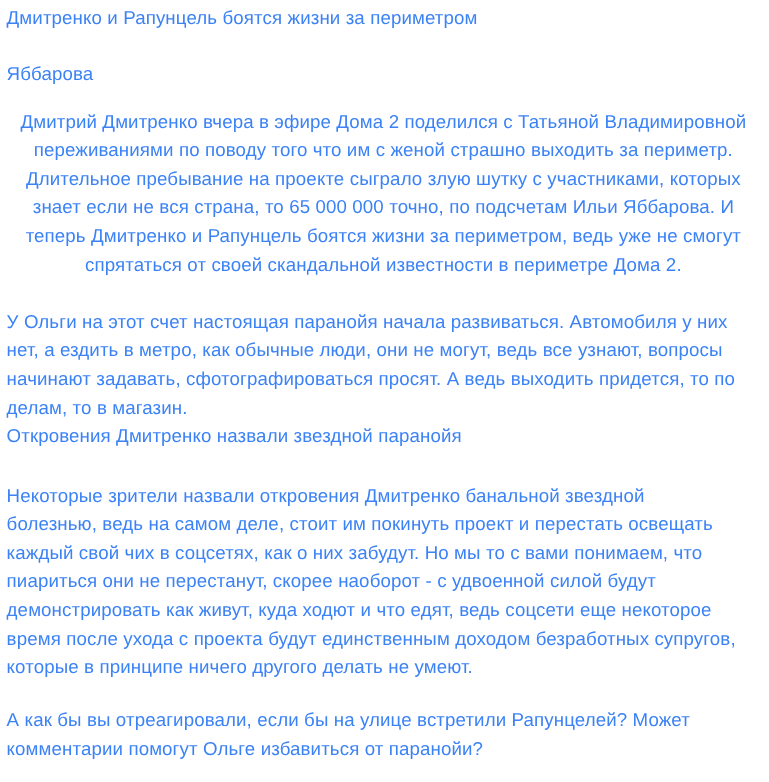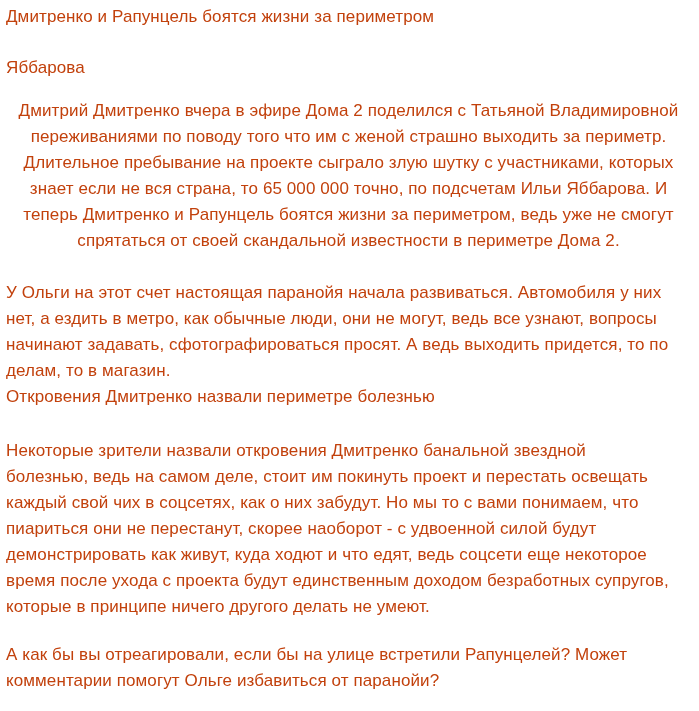--- a/index.html
+++ b/index.html
@@ -14,21 +14,21 @@
     }
     .page {
       box-sizing: border-box;
       width: 699px;
       height: 711px;
       padding: 4px 8px 0 6px;
       font-family: "Liberation Sans", sans-serif;
       font-size: 17px;
       line-height: 26px;
       font-weight: 400;
-      color: #c2410c;
+      color: #3b82f6;
       letter-spacing: 0.1px;
     }
     .block {
       margin: 0;
       padding: 0;
       white-space: pre-line; 
       font-size: 17px;
       font-weight: 400;
     }
     .b-title    { margin-bottom: 25px; }
@@ -52,21 +52,21 @@
 Длительное пребывание на проекте сыграло злую шутку с участниками, которых
 знает если не вся страна, то 65 000 000 точно, по подсчетам Ильи Яббарова. И
 теперь Дмитренко и Рапунцель боятся жизни за периметром, ведь уже не смогут
 спрятаться от своей скандальной известности в периметре Дома 2.</p>
 
   <p class="block b-p2">У Ольги на этот счет настоящая паранойя начала развиваться. Автомобиля у них
 нет, а ездить в метро, как обычные люди, они не могут, ведь все узнают, вопросы
 начинают задавать, сфотографироваться просят. А ведь выходить придется, то по
 делам, то в магазин.</p>
 
-  <h2 class="block b-subhead">Откровения Дмитренко назвали периметре болезнью</h2>
+  <h2 class="block b-subhead">Откровения Дмитренко назвали звездной паранойя</h2>
 
   <p class="block b-p3">Некоторые зрители назвали откровения Дмитренко банальной звездной
 болезнью, ведь на самом деле, стоит им покинуть проект и перестать освещать
 каждый свой чих в соцсетях, как о них забудут. Но мы то с вами понимаем, что
 пиариться они не перестанут, скорее наоборот - с удвоенной силой будут
 демонстрировать как живут, куда ходют и что едят, ведь соцсети еще некоторое
 время после ухода с проекта будут единственным доходом безработных супругов,
 которые в принципе ничего другого делать не умеют.</p>
 
   <p class="block b-p4">А как бы вы отреагировали, если бы на улице встретили Рапунцелей? Может

